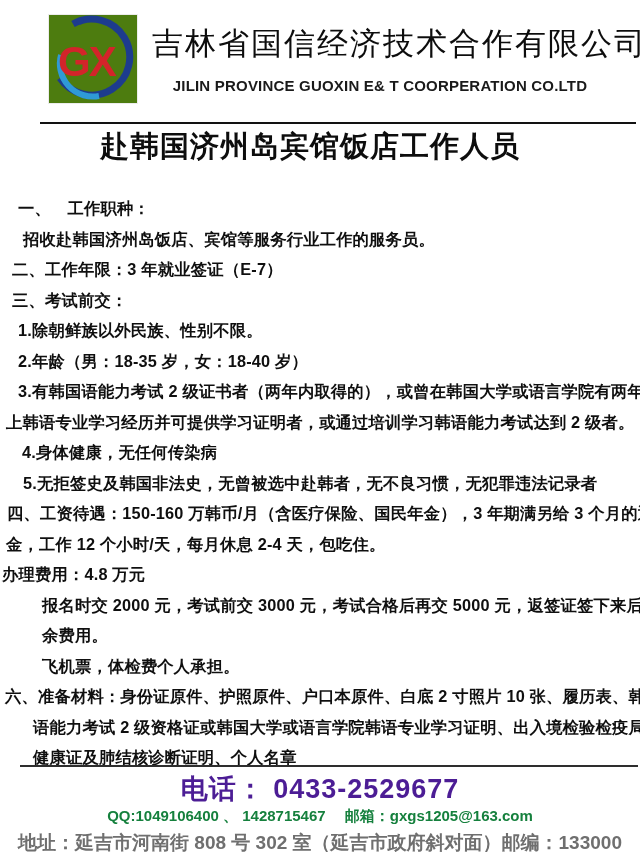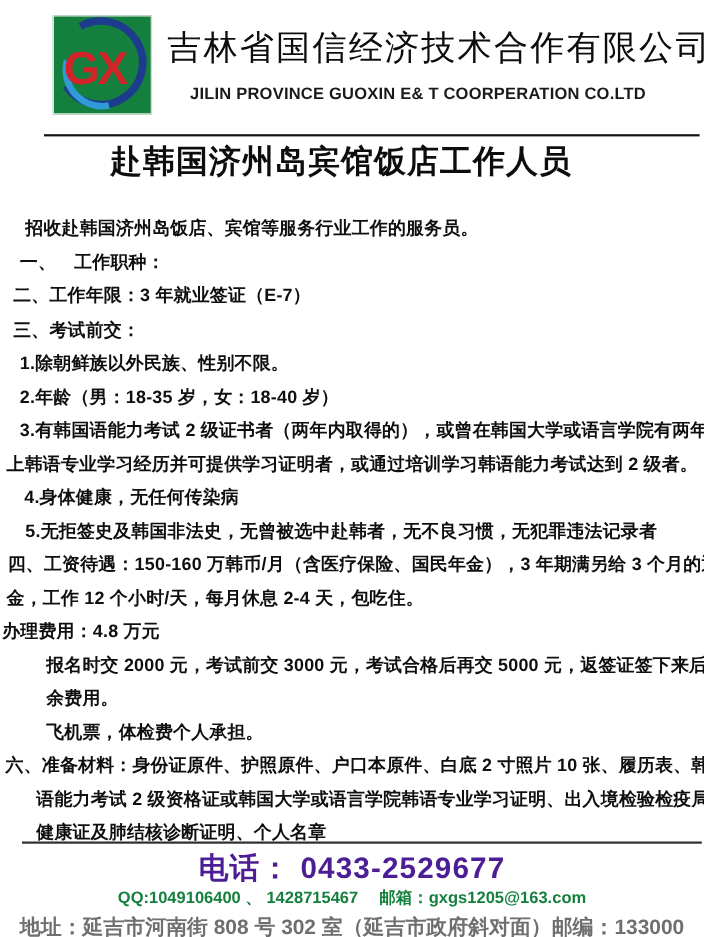--- a/index.html
+++ b/index.html
@@ -4,21 +4,21 @@
 <style>
   * { margin:0; padding:0; box-sizing:border-box; }
   html,body { background:#fff; }
   .page {
     position:relative; width:640px; height:852px; background:#ffffff;
     overflow:hidden; font-family:"Liberation Sans","DejaVu Sans",sans-serif;
   }
   
   .header { position:absolute; top:14px; left:48px; width:560px; display:flex; }
   .logo-box {
-    width:90px; height:90px; background:#15803d; border:1px solid #ececec;
+    width:90px; height:90px; background:#4d7c0f; border:1px solid #ececec;
     flex:0 0 auto; position:relative;
   }
   .logo-box svg { position:absolute; top:0; left:0; }
   .header-text { margin-left:14px; width:456px; text-align:center; }
   .company-cn {
     margin-top:9px; font-family:"Liberation Serif","DejaVu Serif",serif;
     font-size:31px; font-weight:400; color:#0d0d0d; letter-spacing:2px;
     white-space:nowrap;
   }
   .company-en {
@@ -73,22 +73,22 @@
       <div class="company-cn">吉林省国信经济技术合作有限公司</div>
       <div class="company-en">JILIN PROVINCE GUOXIN E&amp; T COORPERATION CO.LTD</div>
     </div>
   </div>
 
   <div class="rule-top"></div>
 
   <div class="doc-title">赴韩国济州岛宾馆饭店工作人员</div>
 
   <div class="body-block">
+      <div class="body-line" style="margin-left: 18px;">一、　工作职种：</div>
       <div class="body-line" style="margin-left: 23px;">招收赴韩国济州岛饭店、宾馆等服务行业工作的服务员。</div>
-      <div class="body-line" style="margin-left: 18px;">一、　工作职种：</div>
       <div class="body-line" style="margin-left: 12px;">二、工作年限：3 年就业签证（E-7）</div>
       <div class="body-line" style="margin-left: 12px;">三、考试前交：</div>
       <div class="body-line" style="margin-left: 18px;">1.除朝鲜族以外民族、性别不限。</div>
       <div class="body-line" style="margin-left: 18px;">2.年龄（男：18-35 岁，女：18-40 岁）</div>
       <div class="body-line" style="margin-left: 18px;">3.有韩国语能力考试 2 级证书者（两年内取得的），或曾在韩国大学或语言学院有两年以</div>
       <div class="body-line" style="margin-left: 6px;">上韩语专业学习经历并可提供学习证明者，或通过培训学习韩语能力考试达到 2 级者。</div>
       <div class="body-line" style="margin-left: 22px;">4.身体健康，无任何传染病</div>
       <div class="body-line" style="margin-left: 23px;">5.无拒签史及韩国非法史，无曾被选中赴韩者，无不良习惯，无犯罪违法记录者</div>
       <div class="body-line" style="margin-left: 7px;">四、工资待遇：150-160 万韩币/月（含医疗保险、国民年金），3 年期满另给 3 个月的退职</div>
       <div class="body-line" style="margin-left: 6px;">金，工作 12 个小时/天，每月休息 2-4 天，包吃住。</div>

